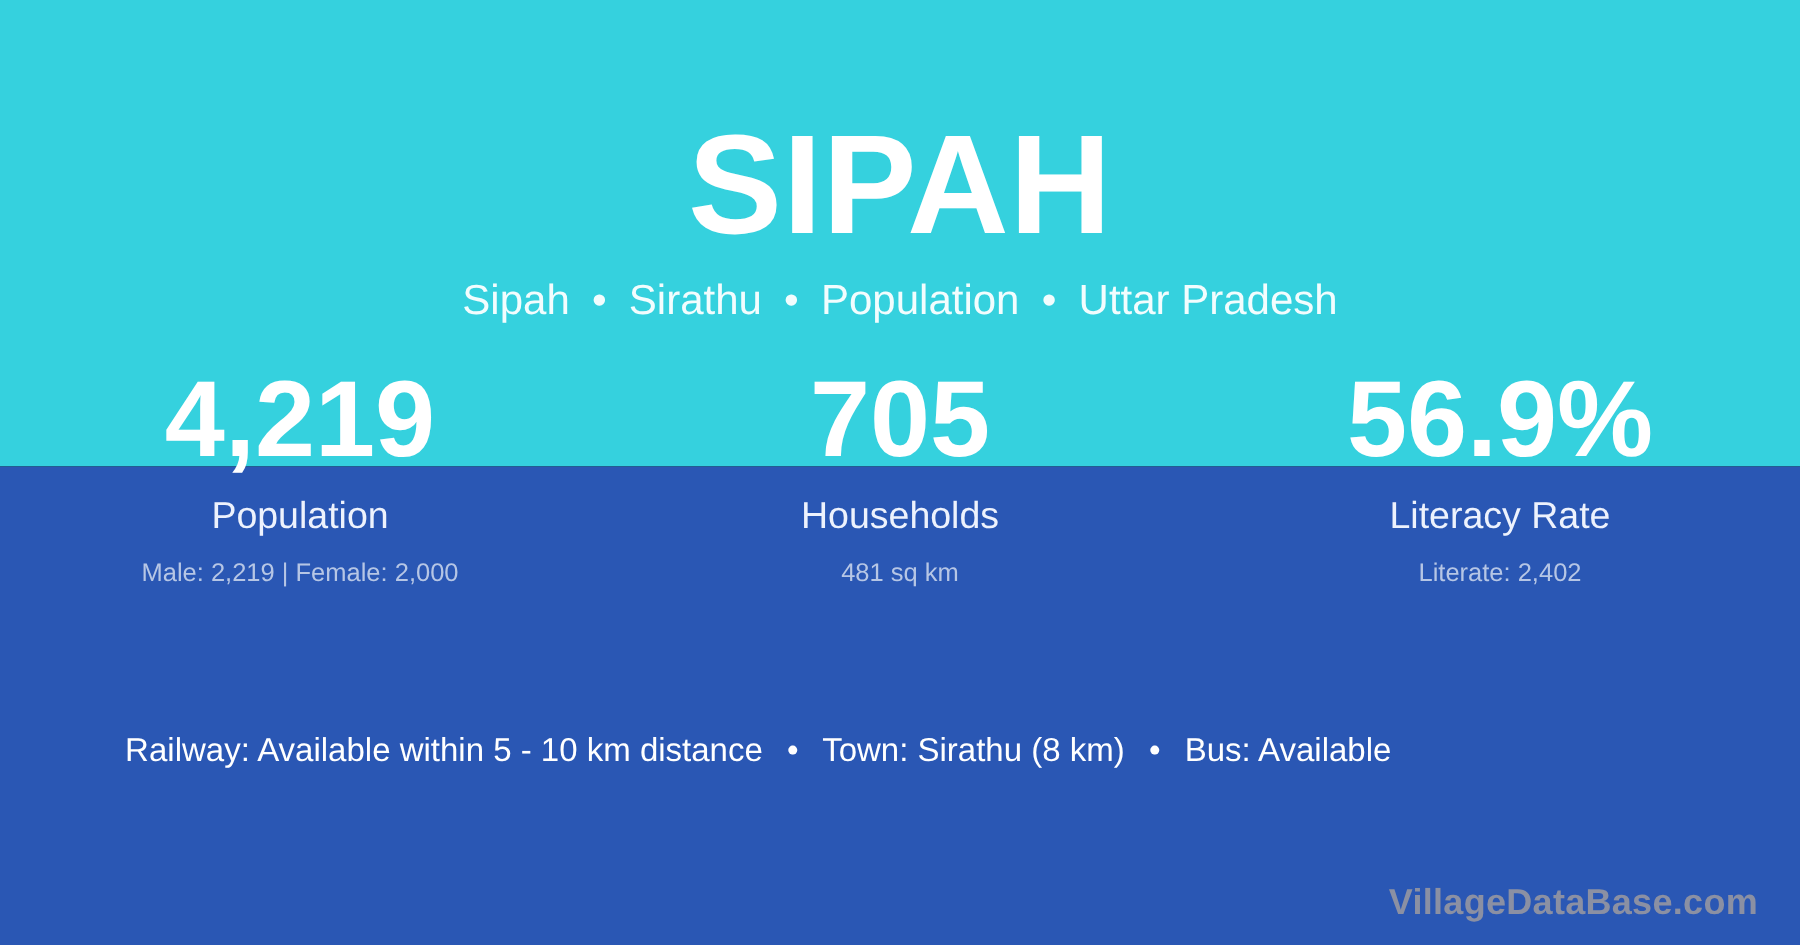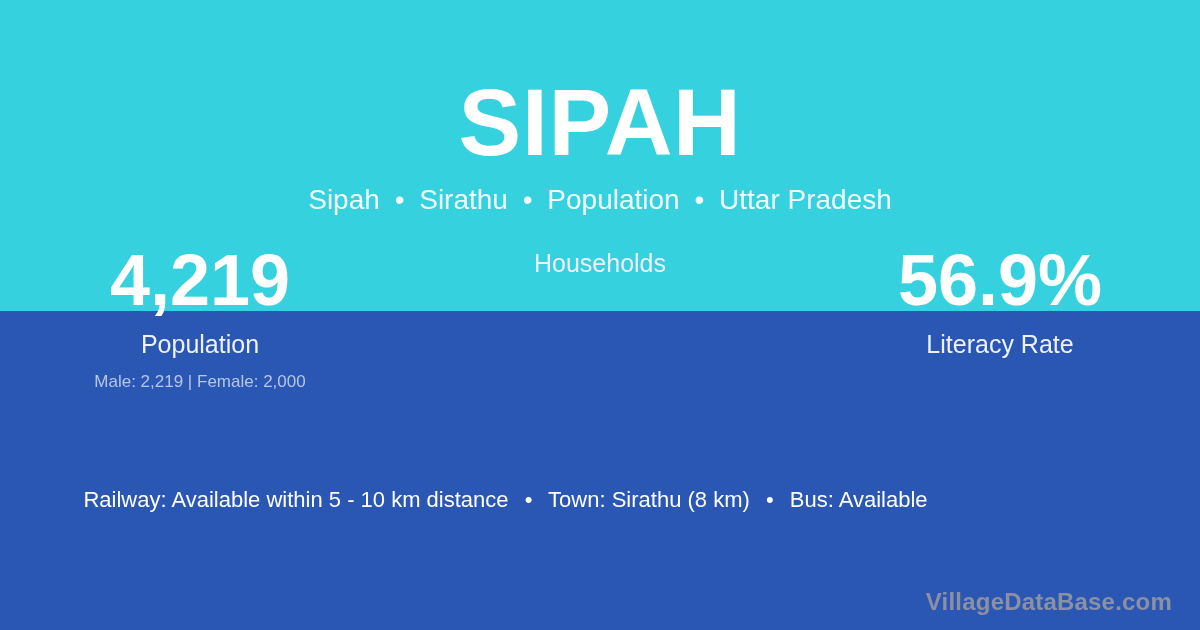--- a/index.html
+++ b/index.html
@@ -173,26 +173,29 @@
 
   <div id="stats">
 
     <div class="stat">
       <div class="stat-value">4,219</div>
       <div class="stat-label" style="color: rgb(237, 242, 253);">Population</div>
       <div class="stat-sub" style="color: rgb(182, 198, 229);">Male: 2,219 | Female: 2,000</div>
     </div>
 
     <div class="stat">
+      <div class="stat-value">705</div>
       <div class="stat-label" style="color: rgb(237, 242, 253);">Households</div>
+      <div class="stat-sub" style="color: rgb(182, 198, 229);">481 sq km</div>
     </div>
 
     <div class="stat">
       <div class="stat-value">56.9%</div>
       <div class="stat-label" style="color: rgb(237, 242, 253);">Literacy Rate</div>
+      <div class="stat-sub" style="color: rgb(182, 198, 229);">Literate: 2,402</div>
     </div>
 
   </div>
 
   <div id="info-line">
     <span>Railway: Available within 5 - 10 km distance</span>
     <span class="sep">•</span>
     <span>Town: Sirathu (8 km)</span>
     <span class="sep">•</span>
     <span>Bus: Available</span>

